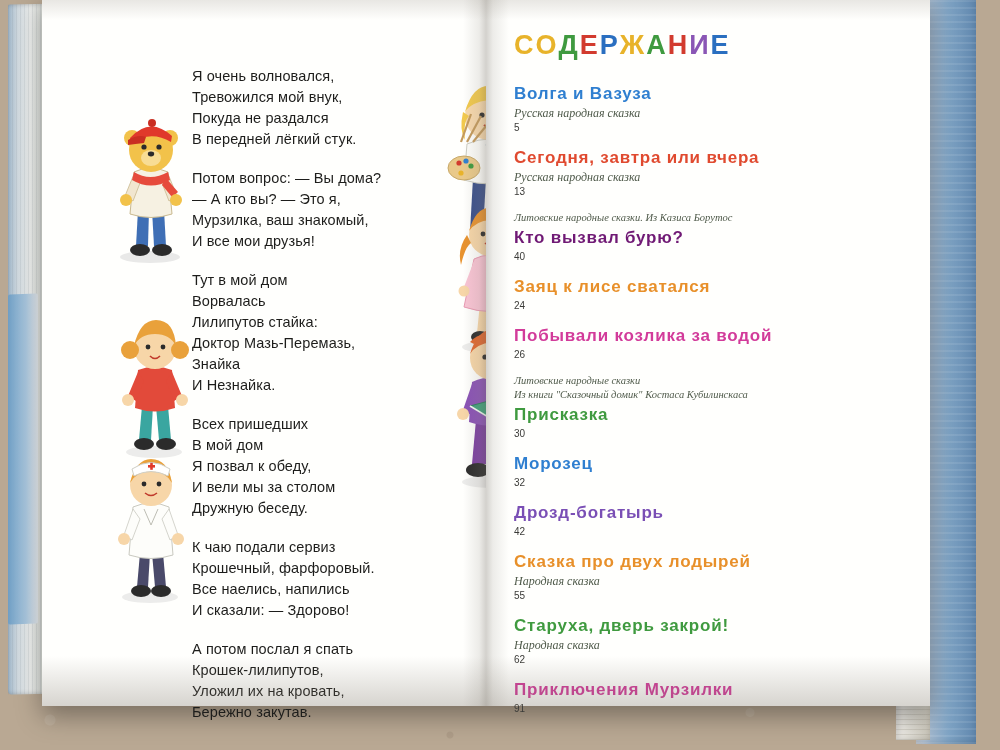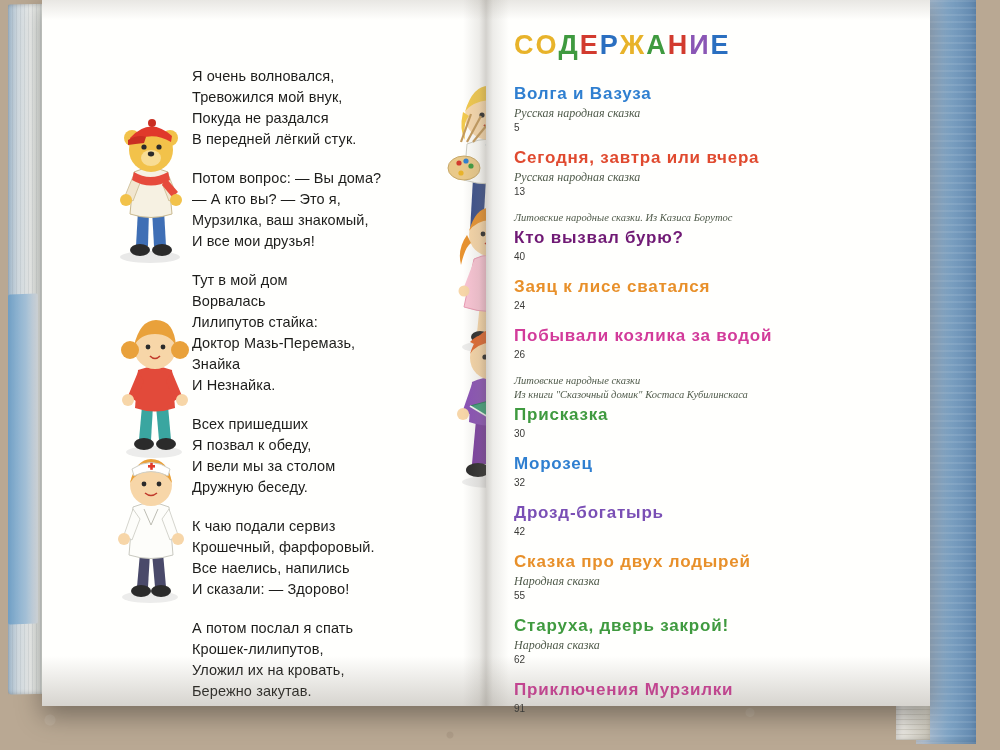--- a/index.html
+++ b/index.html
@@ -381,20 +381,21 @@
           <div class="stanza">
             <div>Тут в мой дом</div>
             <div>Ворвалась</div>
             <div>Лилипутов стайка:</div>
             <div>Доктор Мазь-Перемазь,</div>
             <div>Знайка</div>
             <div>И Незнайка.</div>
           </div>
           <div class="stanza">
             <div>Всех пришедших</div>
+            <div>В мой дом</div>
             <div>Я позвал к обеду,</div>
             <div>И вели мы за столом</div>
             <div>Дружную беседу.</div>
           </div>
           <div class="stanza">
             <div>К чаю подали сервиз</div>
             <div>Крошечный, фарфоровый.</div>
             <div>Все наелись, напились</div>
             <div>И сказали: — Здорово!</div>
           </div>

